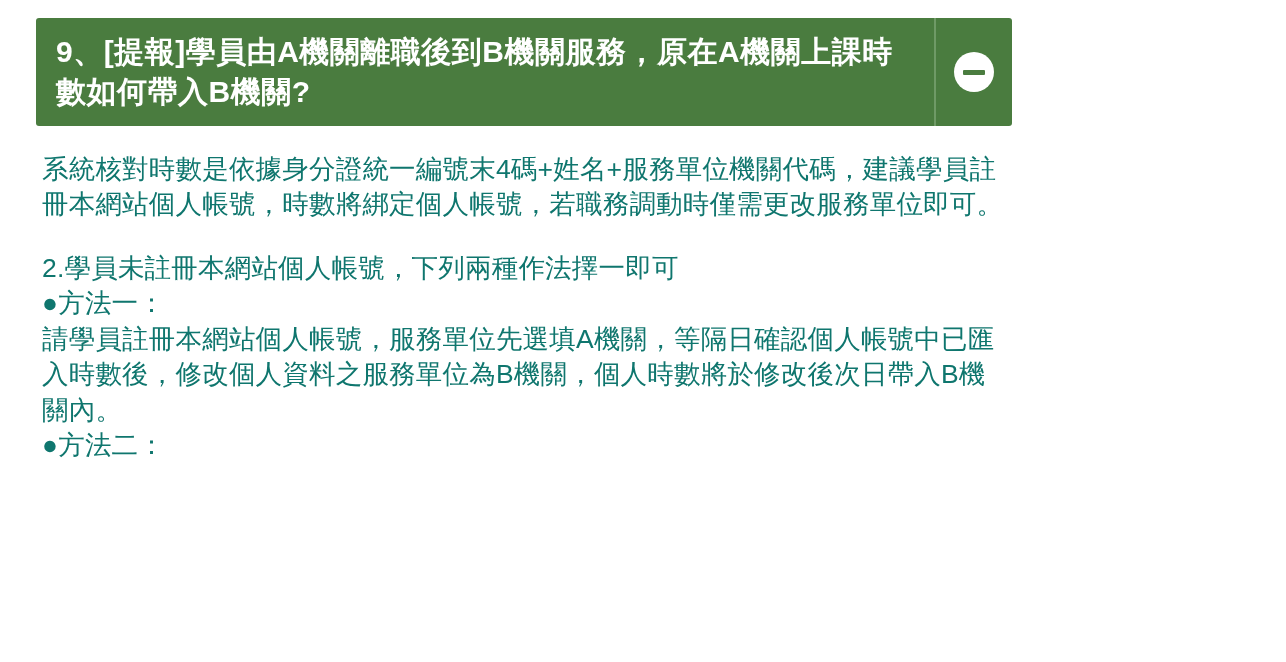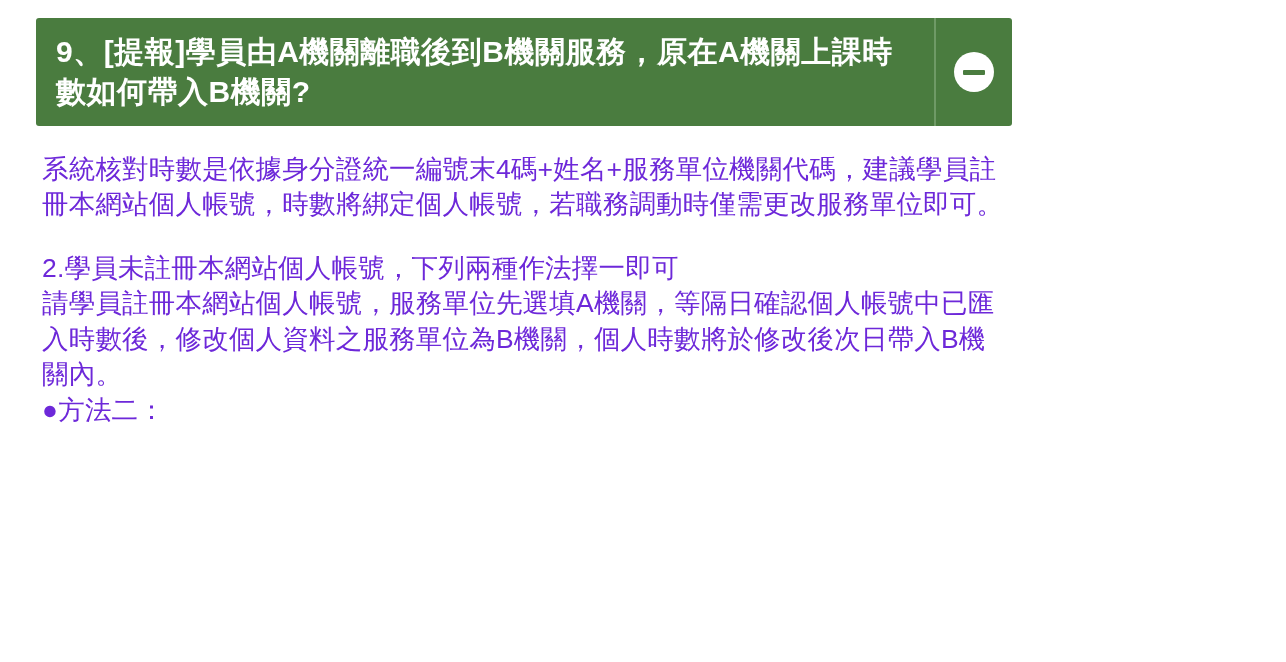--- a/index.html
+++ b/index.html
@@ -66,21 +66,21 @@
     height: 5px;
     background: #4a7c3f;
     border-radius: 1px;
   }
 
   
   .faq-body {
     padding: 26px 2px 0 6px;
     font-size: 26.5px;
     line-height: 1.34;
-    color: #6d28d9;
+    color: #0f766e;
     letter-spacing: 0.2px;
   }
   .para {
     margin: 0 0 22px 0;
   }
   .para:last-child {
     margin-bottom: 0;
     margin-top: 28px;
   }
   .line {
@@ -105,18 +105,19 @@
 
   <div class="faq-body">
 
     <p class="para">
       <span class="line">系統核對時數是依據身分證統一編號末4碼+姓名+服務單位機關代碼，建議學員註冊本網站個人帳號，時數將綁定個人帳號，若職務調動時僅需更改服務單位即可。</span>
     </p>
 
 
     <p class="para block-tight">
       <span class="line">2.學員未註冊本網站個人帳號，下列兩種作法擇一即可</span>
+      <span class="line">●方法一：</span>
       <span class="line">請學員註冊本網站個人帳號，服務單位先選填A機關，等隔日確認個人帳號中已匯入時數後，修改個人資料之服務單位為B機關，個人時數將於修改後次日帶入B機關內。</span>
       <span class="line">●方法二：</span>
     </p>
 
   </div>
 </div>
 
 </body></html>

